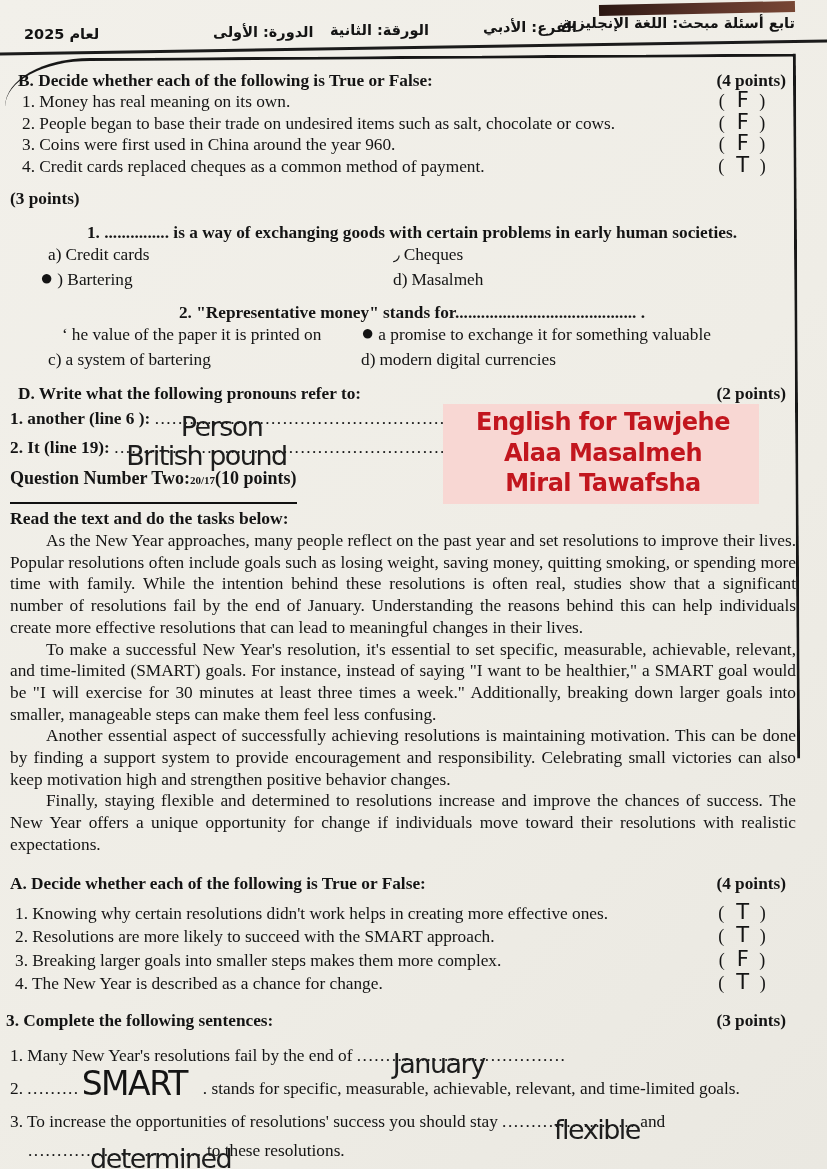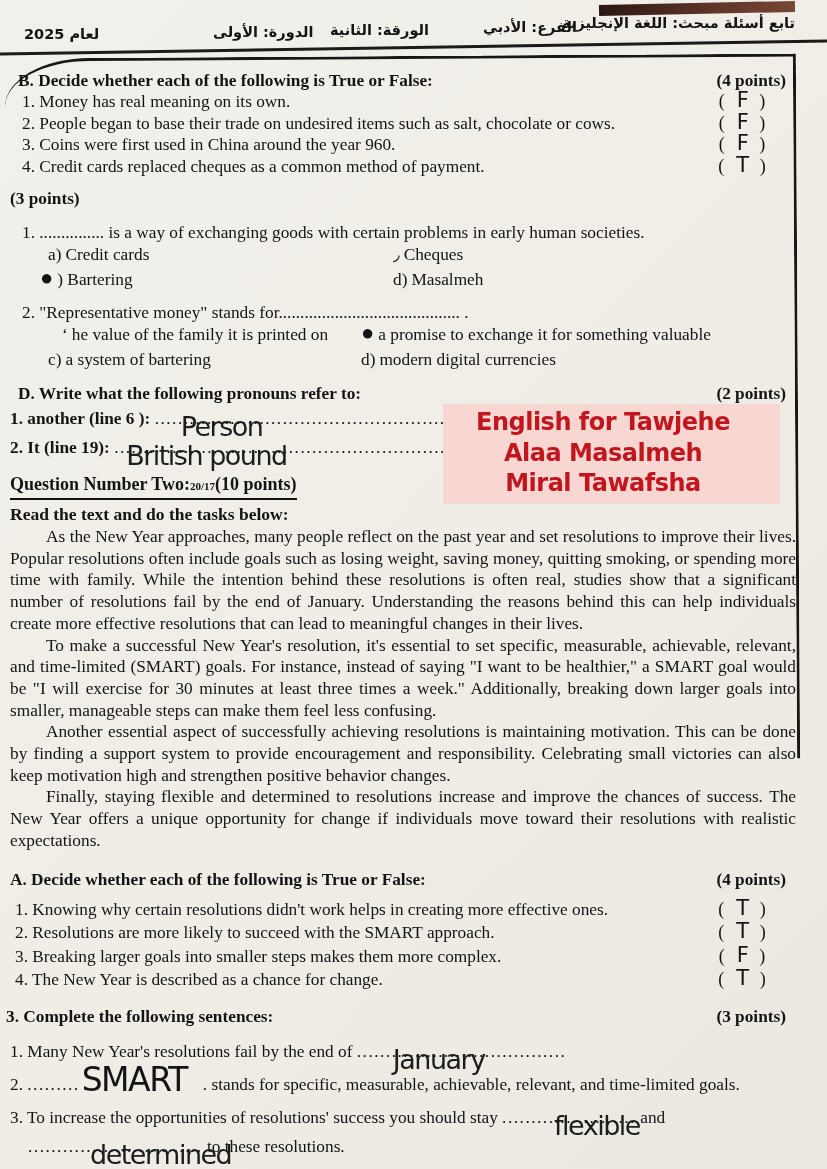--- a/index.html
+++ b/index.html
@@ -23,35 +23,35 @@
   .content{position:absolute;left:10px;top:64px;width:792px;font-size:17.3px;line-height:21px;}
   .secrow{display:flex;align-items:flex-start;}
   .sectitle{font-weight:bold;flex:1;}
   .points{font-weight:bold;margin-right:16px;white-space:nowrap;}
   .tfrow{display:flex;align-items:baseline;line-height:21.5px;}
   .tftext{flex:1;}
   .tfans{width:92px;margin-right:14px;display:flex;justify-content:center;gap:12px;align-items:baseline;white-space:nowrap;}
   .tfans .p{font-size:18px;}
   .hand{font-family:"DejaVu Sans",sans-serif;letter-spacing:-1.5px;}
   .tfletter{font-size:21px;line-height:14px;}
-  .stem{font-weight:normal;}
+  .stem{font-weight:bold;text-align:center;}
   .optgrid{display:grid;grid-template-columns:345px 1fr;padding-left:38px;row-gap:2px;line-height:23px;}
   .opt .mk{display:inline-block;margin-right:4px;}
   .dotsel{font-size:22px;line-height:10px;}
   
   .dwrap{position:relative;margin-top:12px;}
   .fill{position:relative;display:inline-block;vertical-align:baseline;}
   .fill .dots{letter-spacing:1.5px;}
   .fill .hw{position:absolute;bottom:-4px;white-space:nowrap;font-size:27px;line-height:20px;color:#1d1d1d;}
   .dline{line-height:29px;white-space:nowrap;}
   .redblock{position:absolute;left:433px;top:21px;width:308px;text-align:center;
-    background:#f8d7d3;padding:3px 23px 5px 6px;
+    background:#f8d7d3;padding:3px 2px 5px 6px;
     font-family:"DejaVu Sans",sans-serif;font-weight:bold;font-size:24px;line-height:30.5px;
     color:#c2161e;letter-spacing:-0.5px;}
-  .q2title{display:inline-block;font-weight:bold;font-size:18px;border-bottom:2.5px solid #111;padding-bottom:1px;margin-top:12px;}
+  .q2title{display:inline-block;font-weight:bold;font-size:18px;border-bottom:2.5px solid #111;padding-bottom:11px;margin-top:6px;}
   .q2title .small{font-size:11px;}
   .readlbl{font-weight:bold;font-size:17.5px;margin-top:4px;}
   
   .passage p{margin:0;text-align:justify;text-indent:36px;line-height:21.7px;}
   
   .mt{margin-top:14px;}
   .b2line{line-height:33px;white-space:nowrap;}
   .inlinehand{display:inline-block;font-size:33px;line-height:18px;position:relative;top:1px;margin:0 16px 0 2px;}
 </style>
 </head>
@@ -118,21 +118,21 @@
     <div class="stem" style="margin-top:13px;padding-left:12px">1. ............... is a way of exchanging goods with certain problems in early human societies.</div>
     <div class="optgrid">
       <span class="opt"><span class="mk">a)</span><span>Credit cards</span></span>
       <span class="opt"><span class="mk">◞</span><span>Cheques</span></span>
       <span class="opt" style="margin-left:-8px"><span class="mk dotsel">●</span><span>) Bartering</span></span>
       <span class="opt"><span class="mk">d)</span><span>Masalmeh</span></span>
     </div>
 
     <div class="stem" style="margin-top:11px;padding-left:12px">2. "Representative money" stands for.......................................... .</div>
     <div class="optgrid">
-      <span class="opt" style="padding-left:14px"><span class="mk">ʻ</span><span>he value of the family it is printed on</span></span>
+      <span class="opt" style="padding-left:14px"><span class="mk">ʻ</span><span>he value of the paper it is printed on</span></span>
       <span class="opt" style="margin-left:-32px"><span class="mk dotsel">●</span><span>a promise to exchange it for something valuable</span></span>
       <span class="opt"><span class="mk">c)</span><span>a system of bartering</span></span>
       <span class="opt" style="margin-left:-32px"><span class="mk">d)</span><span>modern digital currencies</span></span>
     </div>
 
     <div class="dwrap">
       <div class="secrow">
         <span class="sectitle" style="padding-left:8px">D. Write what the following pronouns refer to:</span>
         <span class="points">(2 points)</span>
       </div>

